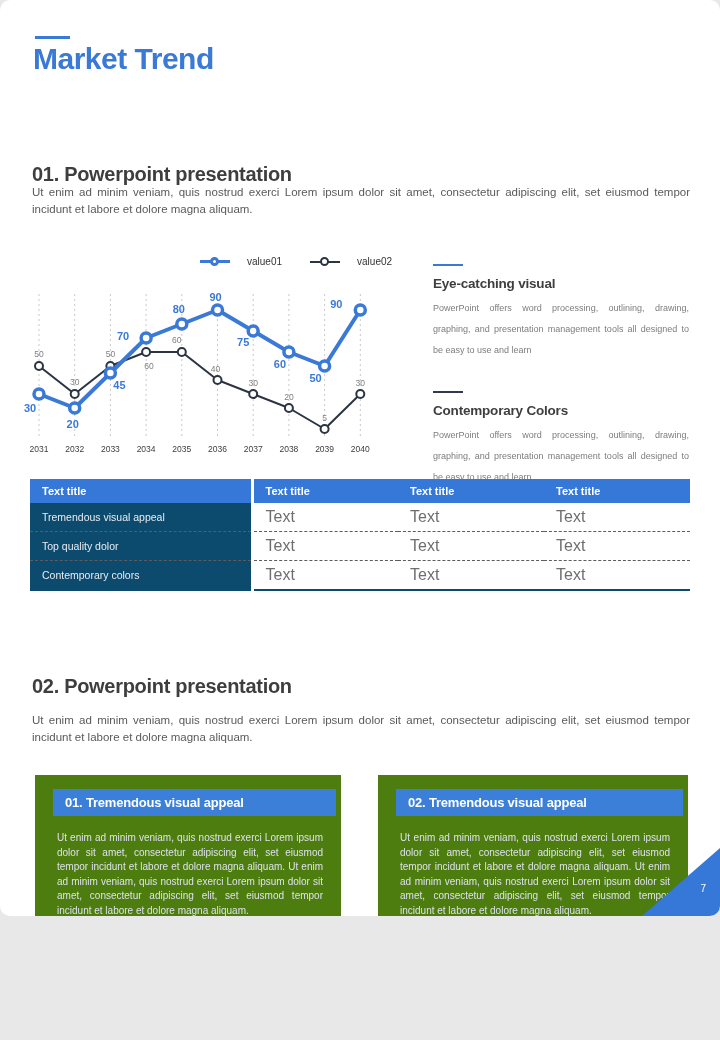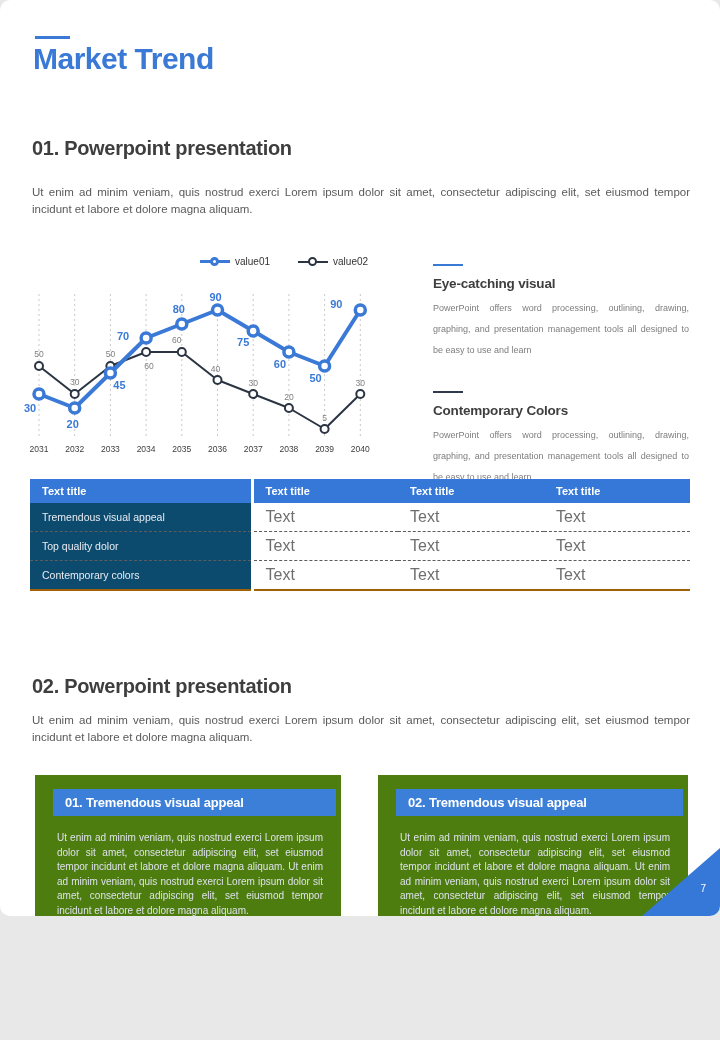--- a/index.html
+++ b/index.html
@@ -6,41 +6,41 @@
   .page{position:relative;width:720px;height:916px;background:#ffffff;margin:0 auto;overflow:hidden;border-radius:10px;}
   .abs{position:absolute;}
 
   .accent-dash{left:35px;top:36px;width:35px;height:3px;background:#3a79d6;}
   .page-title{left:33px;top:42px;font-size:30px;font-weight:bold;color:#3a79d6;letter-spacing:-0.5px;}
 
   .section-heading{font-size:20px;font-weight:bold;color:#3e3e3e;letter-spacing:-0.3px;}
   .section-body{width:658px;font-size:11.5px;line-height:17px;color:#5a5a5a;text-align:justify;}
 
   .legend{left:200px;top:256px;display:flex;gap:28px;align-items:center;font-size:10px;color:#333;}
-  .legend-item{display:flex;align-items:center;gap:5px;text-align:right;}
+  .legend-item{display:flex;align-items:center;gap:17px;text-align:right;}
   .lm{position:relative;width:30px;height:9px;}
   .lm .ln{position:absolute;left:0;right:0;}
   .lm .c{position:absolute;left:10px;top:0;width:9px;height:9px;border-radius:50%;background:#fff;box-sizing:border-box;}
   .lm1 .ln{top:3px;height:3px;background:#3a79d6;}
   .lm1 .c{border:3px solid #3a79d6;}
   .lm2 .ln{top:3.5px;height:2px;background:#2b3442;}
   .lm2 .c{border:2px solid #2b3442;}
 
   .chart-wrap{left:20px;top:250px;width:360px;height:205px;}
   .chart-wrap svg{display:block;}
 
   .info-col{left:433px;top:264px;width:256px;}
   .info-block{margin-bottom:30px;}
   .info-dash{width:30px;height:2px;margin-bottom:10px;}
   .info-dash.blue{background:#3a79d6;}
   .info-dash.dark{background:#2f3a4f;}
   .info-title{font-size:13.5px;font-weight:bold;color:#3e3e3e;margin-bottom:7px;letter-spacing:-0.2px;}
   .info-body{font-size:9px;line-height:21px;color:#7d7d7d;text-align:justify;}
 
-  table.data{left:30px;top:479px;width:660px;border-collapse:collapse;table-layout:fixed;position:absolute;border-bottom:2px solid #a16207;}
+  table.data{left:30px;top:479px;width:660px;border-collapse:collapse;table-layout:fixed;position:absolute;border-bottom:2px solid #0c4a6e;}
   table.data col.c1{width:222px;}
   table.data col.cx{width:146px;}
   table.data th{height:24px;background:#3578d8;color:#ffffff;font-size:11px;font-weight:bold;text-align:left;padding:0 0 0 12px;}
   table.data th.first,table.data td.first{border-right:3px solid #ffffff;}
   table.data td{height:28px;padding:0 0 0 12px;font-size:16px;color:#6e6e6e;}
   table.data td.first{background:#0c4a6e;color:#e8ecf2;font-size:10.5px;}
   table.data tr.sep td{border-top:1px dashed #5c5c5c;}
 
   .card{top:775px;height:173px;background:#4d7c0f;}
   .card.c1{left:35px;width:306px;}
@@ -53,21 +53,21 @@
   .page-number{right:14px;bottom:22px;color:#ffffff;font-size:10px;}
 </style>
 </head>
 <body>
 
 <div class="page">
 
   <div class="abs accent-dash"></div>
   <div class="abs page-title">Market Trend</div>
 
-  <div class="abs section-heading" style="left:32px;top:137px;">01. Powerpoint presentation</div>
+  <div class="abs section-heading" style="left:32px;top:163px;">01. Powerpoint presentation</div>
   <div class="abs section-body" style="left:32px;top:184px;">Ut enim ad minim veniam, quis nostrud exerci  Lorem ipsum dolor sit amet, consectetur adipiscing elit, set eiusmod tempor incidunt et labore et dolore magna aliquam.</div>
 
   <div class="abs legend">
     <div class="legend-item">
       <span class="lm lm1">
           <span class="ln"></span>
           <span class="c"></span>
         </span>
       <span>value01</span>
     </div>

